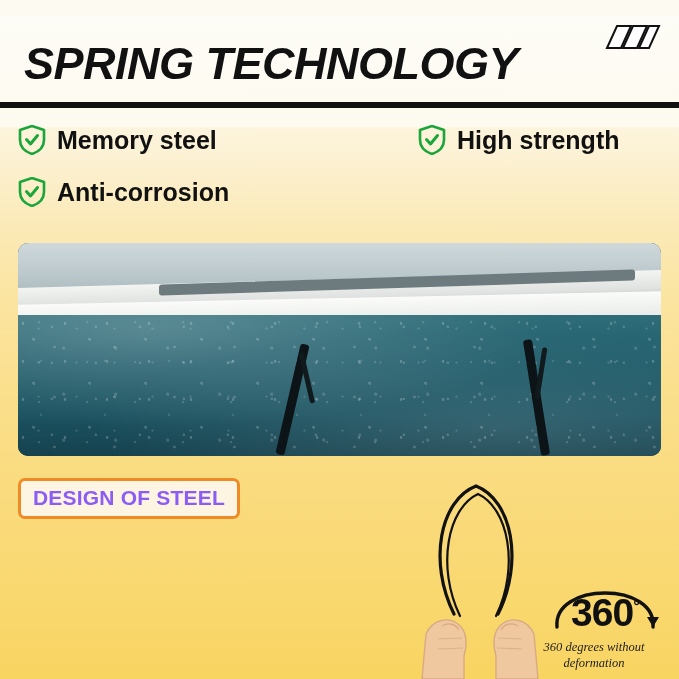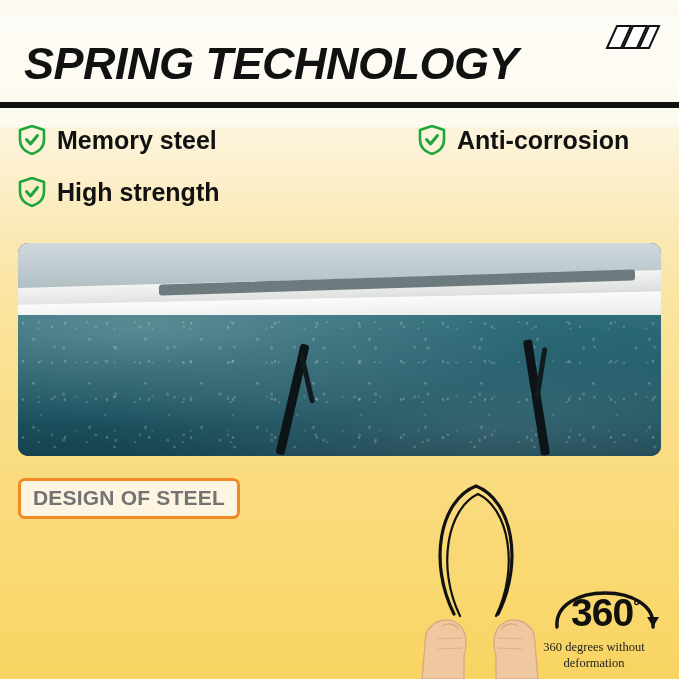--- a/index.html
+++ b/index.html
@@ -152,21 +152,21 @@
     position: absolute;
     left: 18px; top: 478px;
     padding: 5px 12px 6px 12px;
     border: 3px solid #f08a24;
     border-radius: 7px;
     background: #fdf4e2;
   }
   .steel-heading span {
     font-size: 21px;
     font-weight: bold;
-    color: #737373;
+    color: #8b5cf6;
     letter-spacing: .2px;
   }
   .steel-body {
     position: absolute;
     left: 18px; top: 528px;
     width: 360px;
     font-size: 18.5px;
     line-height: 30px;
     color: #1d1d1d;
   }
@@ -200,20 +200,21 @@
     position: absolute;
     left: 2px; top: 2px;
     width: 112px; height: 46px;
   }
   .badge-caption {
     position: absolute;
     right: 10px; bottom: 8px;
     width: 150px;
     text-align: center;
     font-family: "Liberation Serif", serif;
+    font-style: italic;
     font-size: 12.5px;
     line-height: 16px;
     color: #1d1d1d;
   }
 </style>
 </head>
 <body>
 
 <div class="page">
 
@@ -237,29 +238,29 @@
         <path d="M8.5 14.5 L12.5 19 L19.5 10.5" fill="none" stroke="#1aa63b" stroke-width="3" stroke-linecap="round" stroke-linejoin="round"></path>
       </svg>
       <span class="feature-label">Memory steel</span>
     </div>
 
     <div class="feature">
       <svg class="shield" viewBox="0 0 28 30">
         <path d="M14 1 L26 5 V15 C26 23 20 27 14 29 C8 27 2 23 2 15 V5 Z" fill="none" stroke="#1aa63b" stroke-width="2.6" stroke-linejoin="round"></path>
         <path d="M8.5 14.5 L12.5 19 L19.5 10.5" fill="none" stroke="#1aa63b" stroke-width="3" stroke-linecap="round" stroke-linejoin="round"></path>
       </svg>
-      <span class="feature-label">Anti-corrosion</span>
+      <span class="feature-label">High strength</span>
     </div>
 
     <div class="feature">
       <svg class="shield" viewBox="0 0 28 30">
         <path d="M14 1 L26 5 V15 C26 23 20 27 14 29 C8 27 2 23 2 15 V5 Z" fill="none" stroke="#1aa63b" stroke-width="2.6" stroke-linejoin="round"></path>
         <path d="M8.5 14.5 L12.5 19 L19.5 10.5" fill="none" stroke="#1aa63b" stroke-width="3" stroke-linecap="round" stroke-linejoin="round"></path>
       </svg>
-      <span class="feature-label">High strength</span>
+      <span class="feature-label">Anti-corrosion</span>
     </div>
 
 
   </div>
 
   <div class="photo">
     <div class="sky"></div>
     <div class="roofline"></div>
     <div class="roof-trim"></div>
     <div class="pillar"></div>

